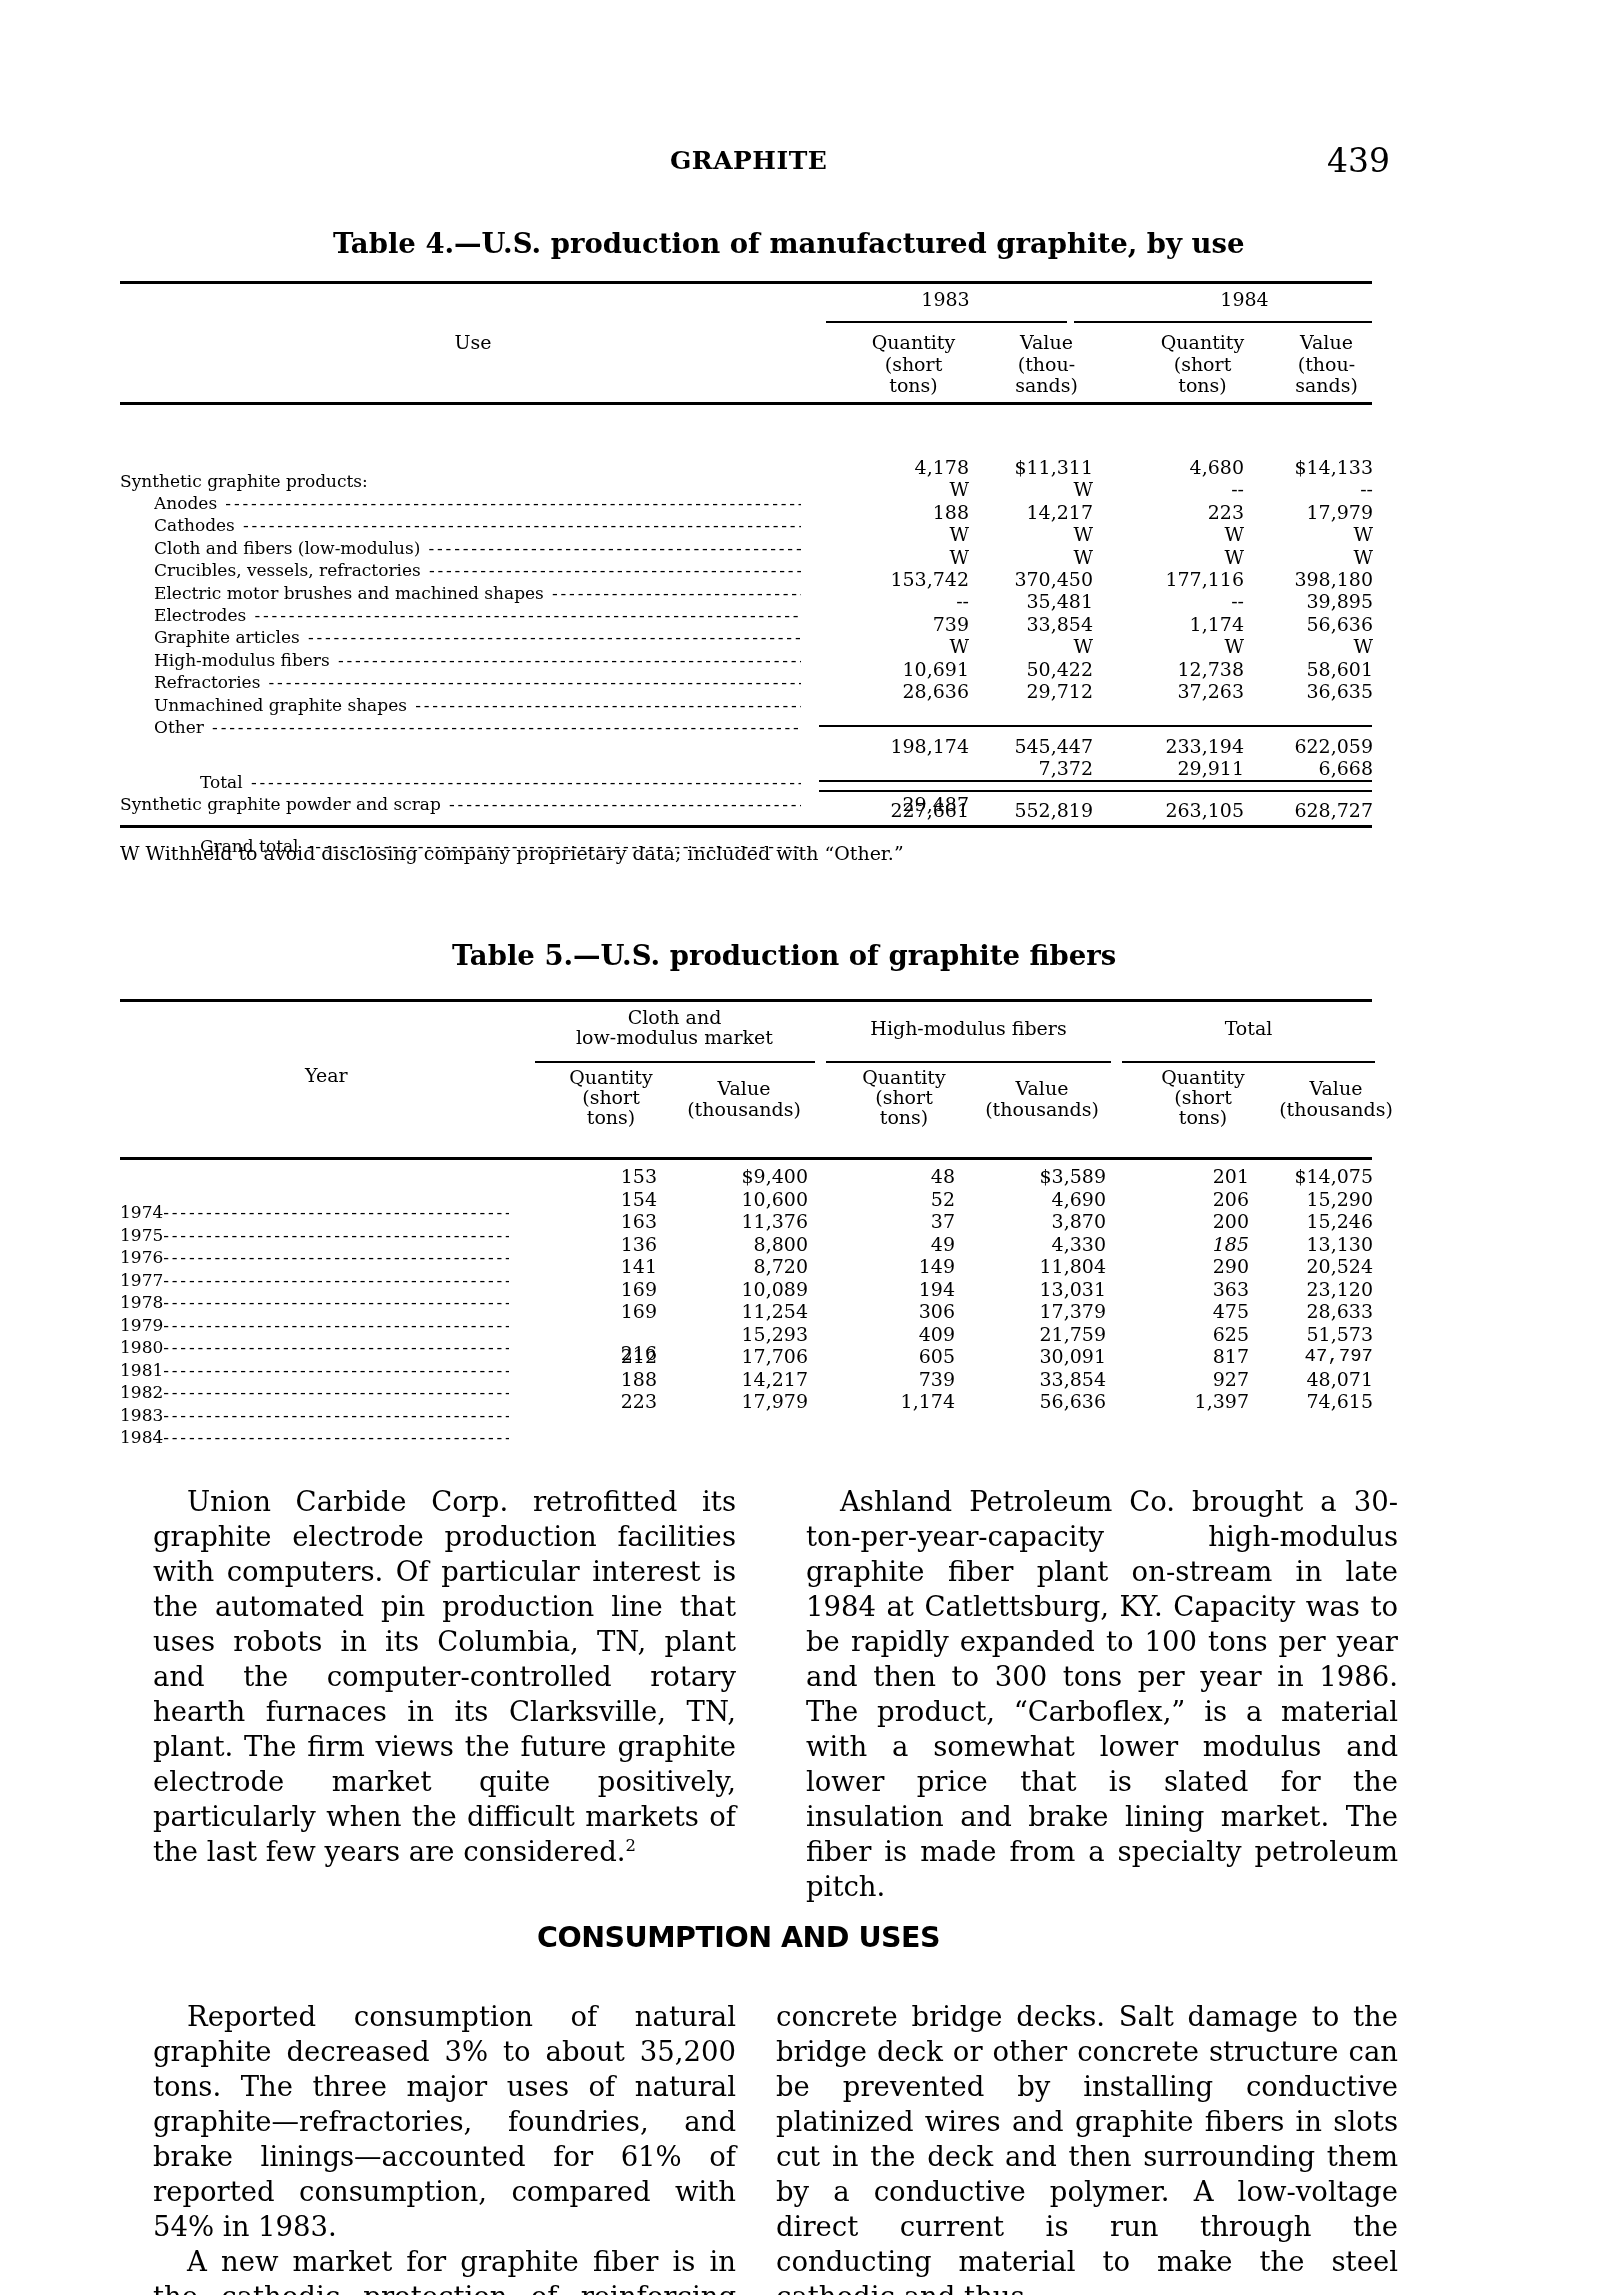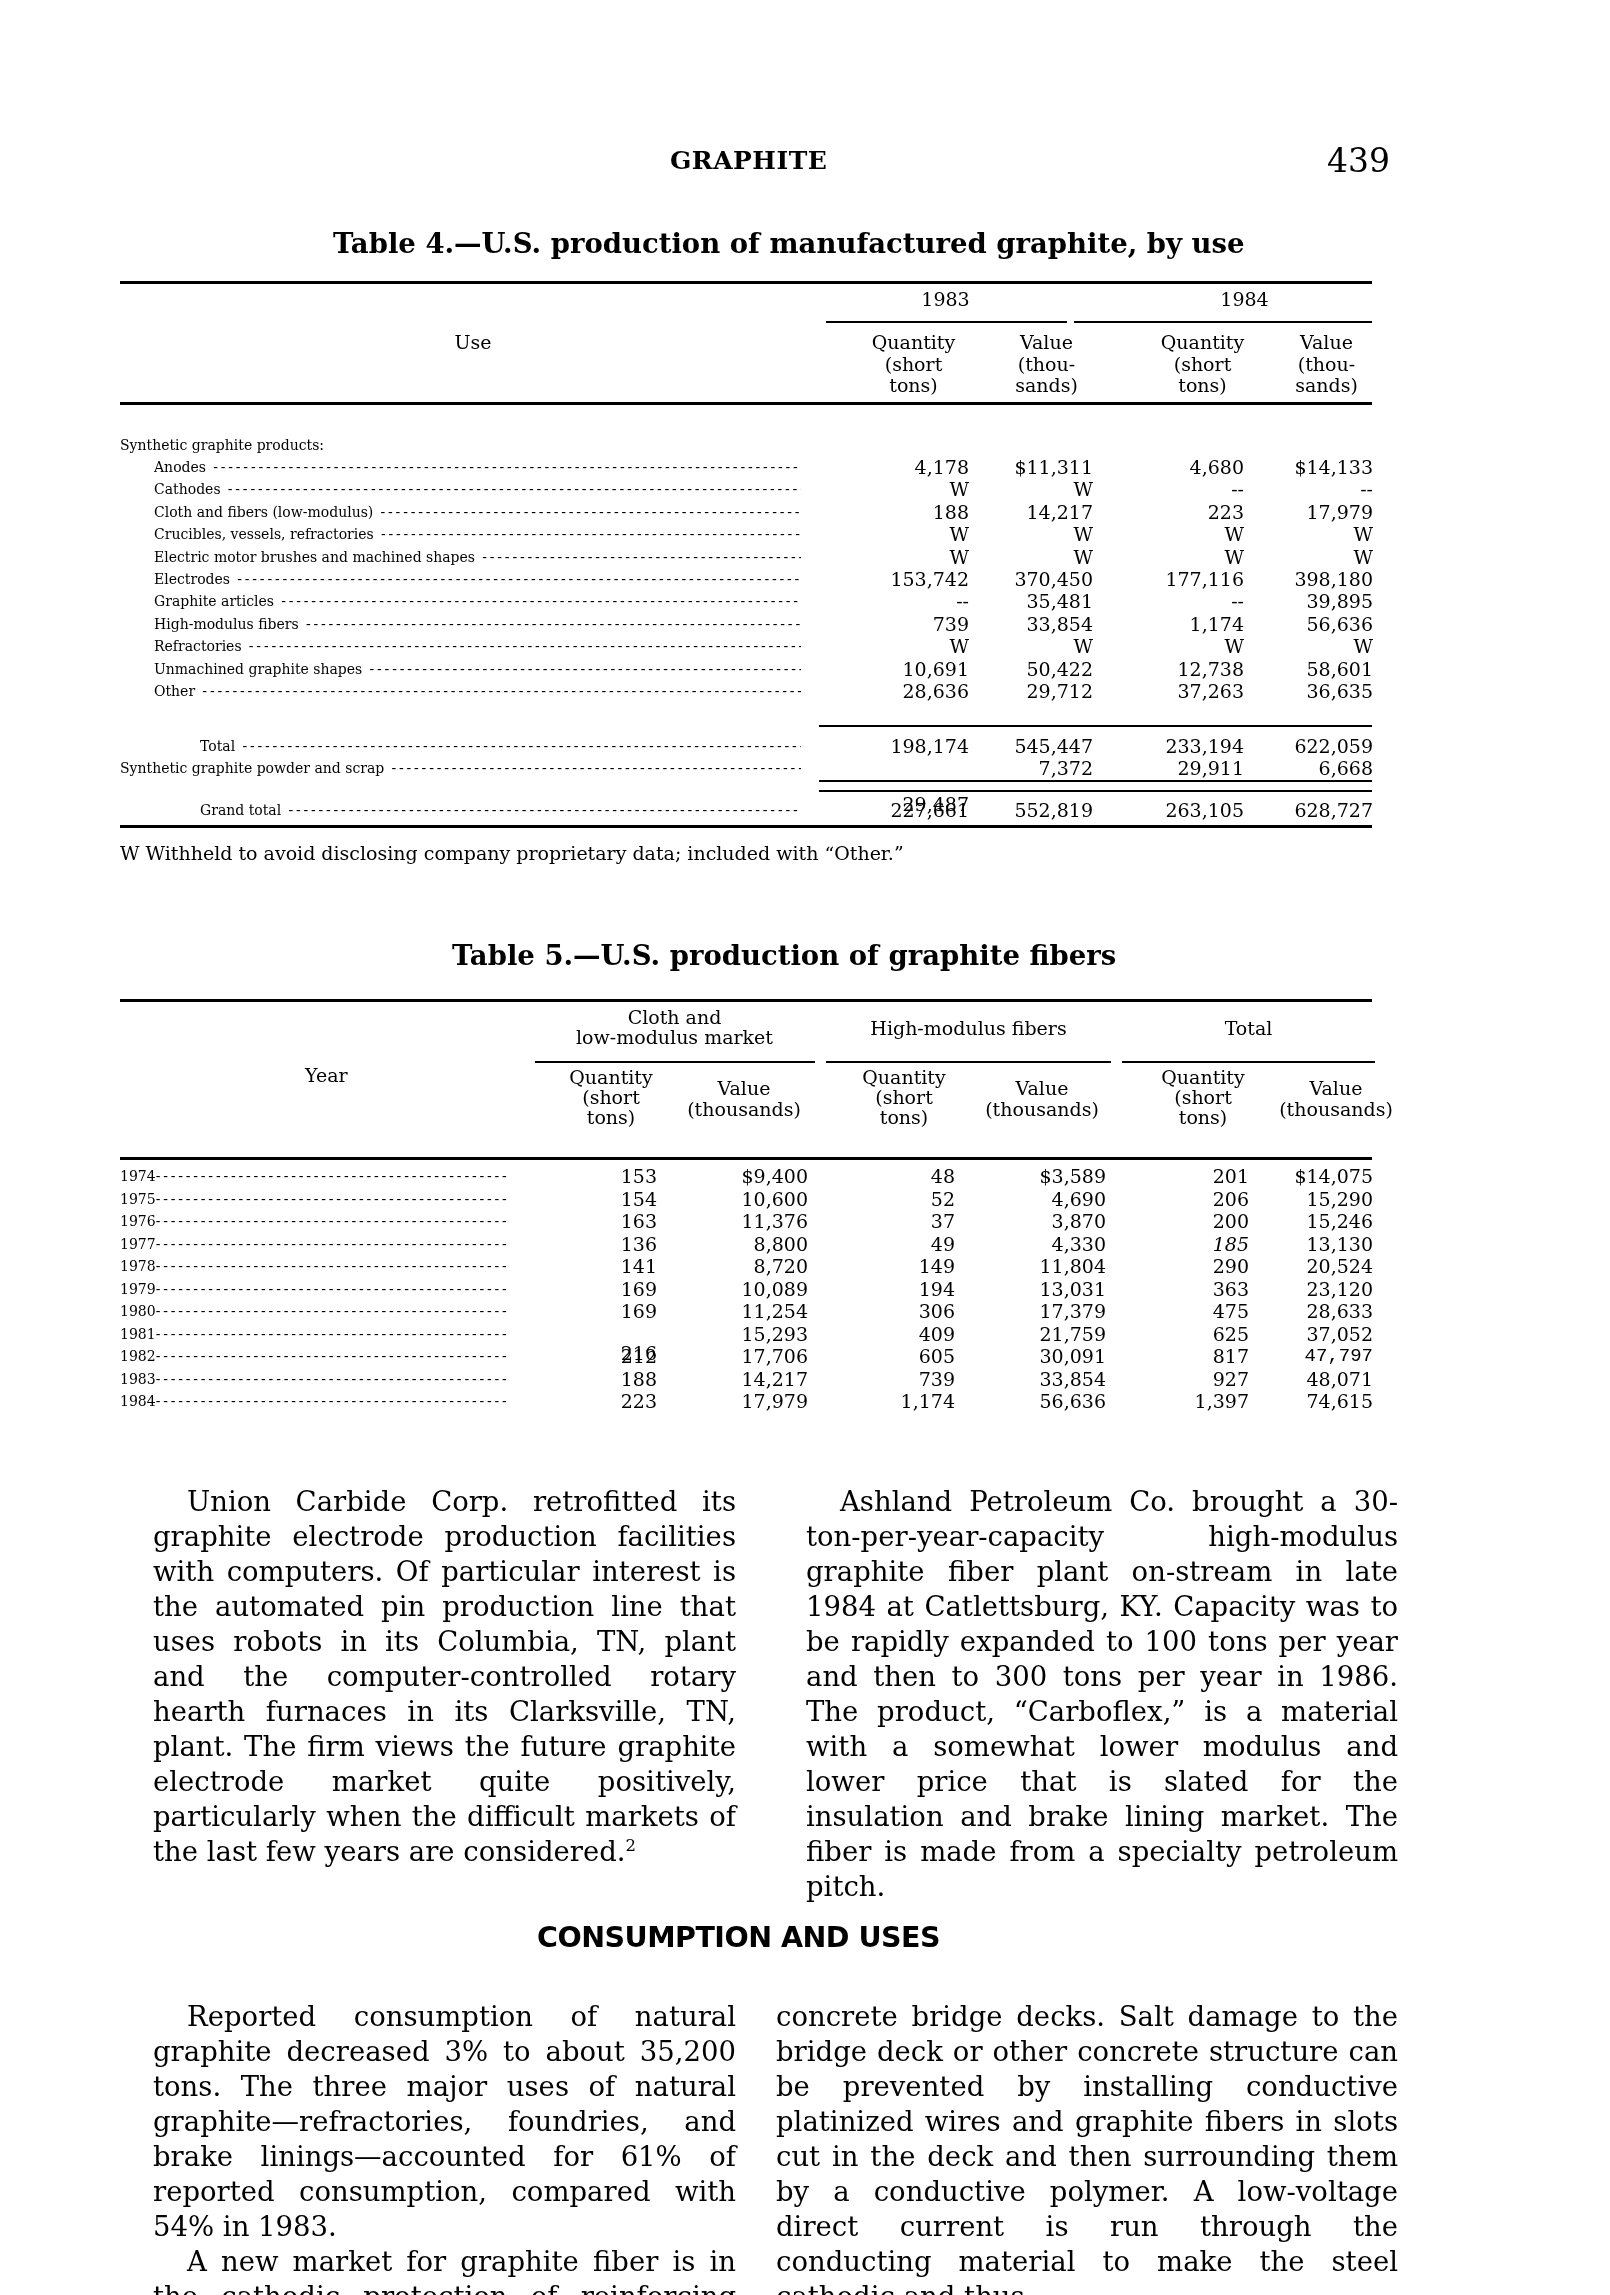--- a/index.html
+++ b/index.html
@@ -16,21 +16,21 @@
   #t4-title { left: 333px; top: 227px; }
   #t5-title { left: 452px; top: 939px; }
 
   .rule { position: absolute; background: #000; height: 3.2px; }
   .rule.thin { height: 2.3px; }
 
   
   .tcell { position: absolute; font-size: 19px; line-height: 23px; white-space: nowrap; }
   .num { text-align: right; }
   .ctr { text-align: center; }
-  .stub { position: absolute; font-size: 14px; line-height: 23px; white-space: nowrap; overflow: hidden; }
+  .stub { position: absolute; font-size: 17px; line-height: 23px; white-space: nowrap; overflow: hidden; margin-top: 36px; }
   .dots { letter-spacing: 2.8px; }
 
   
   .t4-c1 { right: calc(1611px - 969px); }
   .t4-c2 { right: calc(1611px - 1093px); }
   .t4-c3 { right: calc(1611px - 1244px); }
   .t4-c4 { right: calc(1611px - 1373px); }
 
   
   .t5-c1 { right: calc(1611px - 657px); }
@@ -296,21 +296,21 @@
         <div class="tcell num t5-c5" style="top: 1300px;">475</div>
         <div class="tcell num t5-c6" style="top: 1300px;">28,633</div>
       </div>
       <div>
         <div class="stub" style="left: 120px; top: 1323px; width: 389px;"><span>1981</span><span class="dots">------------------------------------------------------------</span></div>
         <div class="tcell num t5-c1" style="top: 1342px;">216</div>
         <div class="tcell num t5-c2" style="top: 1323px;">15,293</div>
         <div class="tcell num t5-c3" style="top: 1323px;">409</div>
         <div class="tcell num t5-c4" style="top: 1323px;">21,759</div>
         <div class="tcell num t5-c5" style="top: 1323px;">625</div>
-        <div class="tcell num t5-c6" style="top: 1323px;">37,052</div>
+        <div class="tcell num t5-c6" style="top: 1323px;">51,573</div>
       </div>
       <div>
         <div class="stub" style="left: 120px; top: 1345px; width: 389px;"><span>1982</span><span class="dots">------------------------------------------------------------</span></div>
         <div class="tcell num t5-c1" style="top: 1345px;">212</div>
         <div class="tcell num t5-c2" style="top: 1345px;">17,706</div>
         <div class="tcell num t5-c3" style="top: 1345px;">605</div>
         <div class="tcell num t5-c4" style="top: 1345px;">30,091</div>
         <div class="tcell num t5-c5" style="top: 1345px;">817</div>
         <div class="tcell num t5-c6" style="top: 1345px; font-family: Liberation Mono, monospace;">47,797</div>
       </div>

